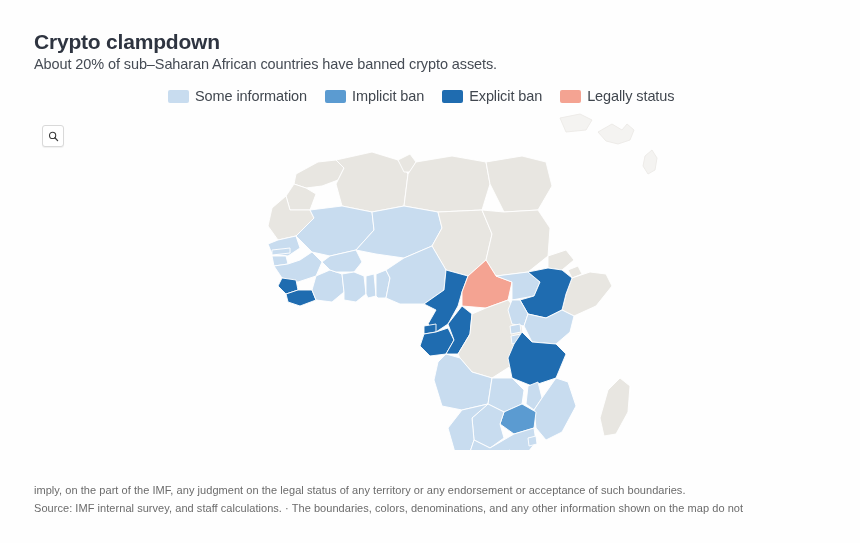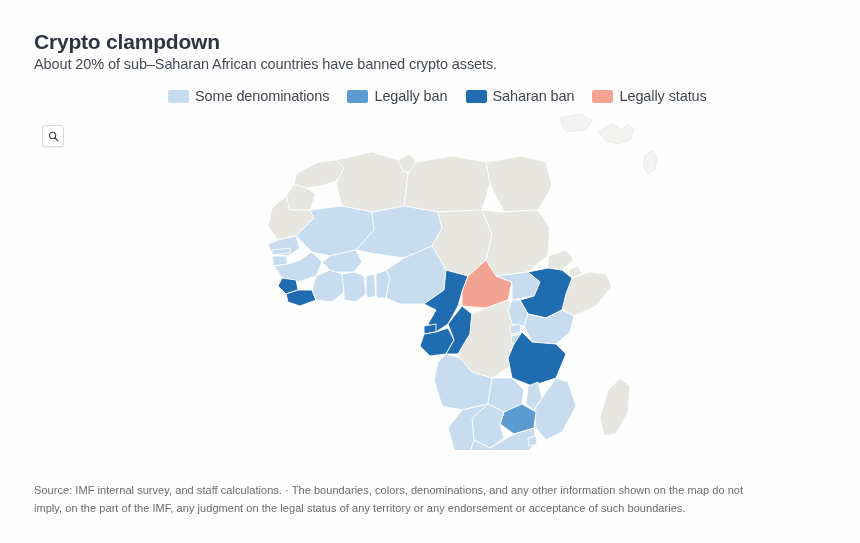--- a/index.html
+++ b/index.html
@@ -139,31 +139,31 @@
 
   <div class="header">
     <h1 class="chart-title">Crypto clampdown</h1>
     <p class="chart-subtitle">About 20% of sub–Saharan African countries have banned crypto assets.</p>
   </div>
 
   <div class="legend">
 
     <div class="legend-item">
       <span class="legend-swatch" id="sw0" style="background: rgb(200, 220, 239);"></span>
-      <span class="legend-label">Some denominations</span>
+      <span class="legend-label">Some information</span>
     </div>
 
     <div class="legend-item">
       <span class="legend-swatch" id="sw1" style="background: rgb(91, 155, 209);"></span>
-      <span class="legend-label">Legally ban</span>
+      <span class="legend-label">Implicit ban</span>
     </div>
 
     <div class="legend-item">
       <span class="legend-swatch" id="sw2" style="background: rgb(31, 108, 176);"></span>
-      <span class="legend-label">Saharan ban</span>
+      <span class="legend-label">Explicit ban</span>
     </div>
 
     <div class="legend-item">
       <span class="legend-swatch" id="sw3" style="background: rgb(244, 163, 146);"></span>
       <span class="legend-label">Legally status</span>
     </div>
 
   </div>
 
   <div class="map-tools">
@@ -249,17 +249,17 @@
         <path id="c_southafrica" class="country" d="M474 330 L490 338 L514 324 L534 318 L536 332 L520 352 L494 364 L470 358 L456 346 L468 348 Z" fill="#c8dcef"></path>
         <path id="c_lesotho" class="country" d="M498 344 L510 340 L514 348 L504 352 Z" fill="#1f6cb0"></path>
         <path id="c_eswatini" class="country" d="M528 328 L536 326 L537 334 L529 336 Z" fill="#c8dcef"></path>
         <path id="c_madagascar" class="country" d="M608 280 L620 268 L630 276 L628 302 L616 324 L604 326 L600 308 Z" fill="#e8e6e1"></path>
       </g>
 
     </svg>
   </div>
 
   <div class="footer">
+    <p class="footnote">imply, on the part of the IMF, any judgment on the legal status of any territory or any endorsement or acceptance of such boundaries.</p>
     <p class="footnote">Source: IMF internal survey, and staff calculations. · The boundaries, colors, denominations, and any other information shown on the map do not</p>
-    <p class="footnote">imply, on the part of the IMF, any judgment on the legal status of any territory or any endorsement or acceptance of such boundaries.</p>
   </div>
 
 </div>
 
 </body></html>

